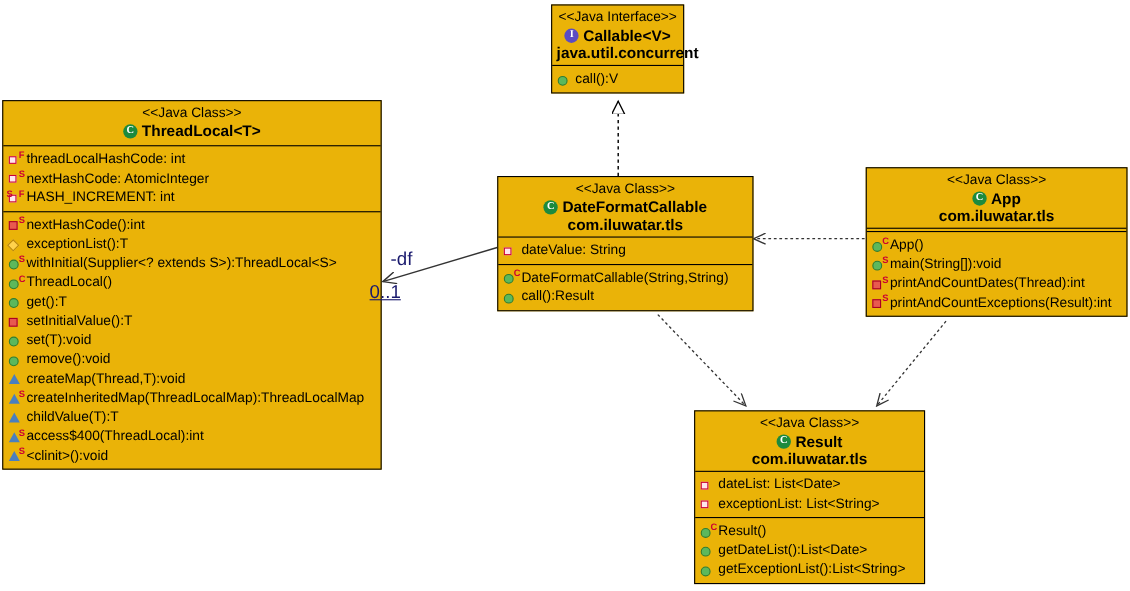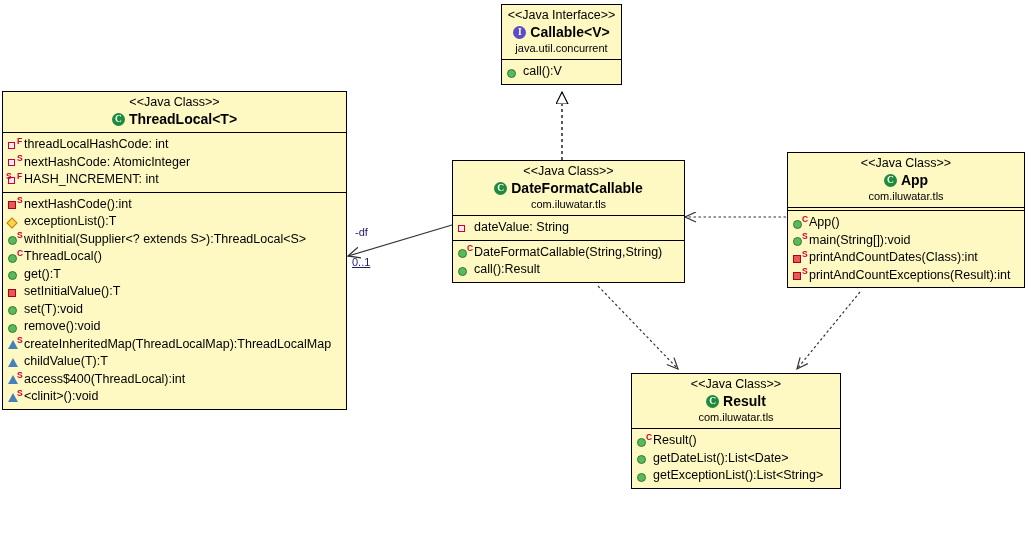--- a/index.html
+++ b/index.html
@@ -9,21 +9,21 @@
     font-family:"Liberation Sans","DejaVu Sans",sans-serif;
     position:relative;
     overflow:hidden;
     -webkit-font-smoothing:antialiased;
   }
   #canvas{position:absolute;inset:0;}
   svg#edges{position:absolute;left:0;top:0;width:1027px;height:537px;pointer-events:none;}
 
   .uml-class{
     position:absolute;
-    background:#fef9c3;
+    background:#eab308;
     border:1px solid #000000;
     box-sizing:border-box;
     color:#000;
   }
   .hdr{
     padding:3px 4px 4px 4px;
     text-align:center;
     border-bottom:1px solid #000;
     box-sizing:border-box;
   }
@@ -37,24 +37,25 @@
     font-size:14px;
     font-weight:bold;
     line-height:18px;
     white-space:nowrap;
     display:flex;
     align-items:center;
     justify-content:center;
     gap:1px;
   }
   .pkg{
-    font-size:11px;
+    font-size:14px;
     line-height:14px;
     color:#000;
     white-space:nowrap;
+    font-weight:bold;
   }
   .compartment{
     padding:3px 2px 3px 4px;
     box-sizing:border-box;
   }
   .compartment + .compartment{border-top:1px solid #000;}
   .member{
     font-size:12.5px;
     line-height:17.5px;
     white-space:nowrap;
@@ -133,21 +134,21 @@
     color:#fff;font-size:9.5px;font-weight:bold;
     line-height:13px;text-align:center;
     margin-right:3px;
     font-family:"Liberation Serif","DejaVu Serif",serif;
   }
   .badge-class{background:#1d8a3e;}
   .badge-iface{background:#5b4cc4;}
 
   .edge-label{
     position:absolute;
-    font-size:11px;
+    font-size:17px;
     color:#1a1a6e;
     white-space:nowrap;
     font-family:"Liberation Sans","DejaVu Sans",sans-serif;
   }
 </style>
 </head>
 <body>
 
 <div id="canvas">
 
@@ -286,20 +287,26 @@
       </div>
       <div class="member">
         <span class="ico">
           <span class="sh ci-green"></span>
         </span>
         <span class="txt">remove():void</span>
       </div>
       <div class="member">
         <span class="ico">
           <span class="sh tri-blue" style="top:3px;"></span>
+        </span>
+        <span class="txt">createMap(Thread,T):void</span>
+      </div>
+      <div class="member">
+        <span class="ico">
+          <span class="sh tri-blue" style="top:3px;"></span>
             <span class="mod">S</span>
         </span>
         <span class="txt">createInheritedMap(ThreadLocalMap):ThreadLocalMap</span>
       </div>
       <div class="member">
         <span class="ico">
           <span class="sh tri-blue" style="top:3px;"></span>
         </span>
         <span class="txt">childValue(T):T</span>
       </div>
@@ -377,21 +384,21 @@
           <span class="sh ci-green"></span>
             <span class="mod">S</span>
         </span>
         <span class="txt">main(String[]):void</span>
       </div>
       <div class="member">
         <span class="ico">
           <span class="sh sq-red-fill"></span>
             <span class="mod">S</span>
         </span>
-        <span class="txt">printAndCountDates(Class):int</span>
+        <span class="txt">printAndCountDates(Thread):int</span>
       </div>
       <div class="member">
         <span class="ico">
           <span class="sh sq-red-fill"></span>
             <span class="mod">S</span>
         </span>
         <span class="txt">printAndCountExceptions(Result):int</span>
       </div>
     </div>
   </div>
@@ -401,20 +408,34 @@
       <div class="stereotype">&lt;&lt;Java Class&gt;&gt;</div>
       <div class="cname">
         <span class="badge badge-class">C</span>
         <span>Result</span>
       </div>
       <div class="pkg">com.iluwatar.tls</div>
     </div>
     <div class="compartment">
       <div class="member">
         <span class="ico">
+          <span class="sh sq-red"></span>
+        </span>
+        <span class="txt">dateList: List&lt;Date&gt;</span>
+      </div>
+      <div class="member">
+        <span class="ico">
+          <span class="sh sq-red"></span>
+        </span>
+        <span class="txt">exceptionList: List&lt;String&gt;</span>
+      </div>
+    </div>
+    <div class="compartment">
+      <div class="member">
+        <span class="ico">
           <span class="sh ci-green"></span>
             <span class="mod">C</span>
         </span>
         <span class="txt">Result()</span>
       </div>
       <div class="member">
         <span class="ico">
           <span class="sh ci-green"></span>
         </span>
         <span class="txt">getDateList():List&lt;Date&gt;</span>
@@ -422,15 +443,15 @@
       <div class="member">
         <span class="ico">
           <span class="sh ci-green"></span>
         </span>
         <span class="txt">getExceptionList():List&lt;String&gt;</span>
       </div>
     </div>
   </div>
 
   <div class="edge-label" style="left:355px;top:226px;">-df</div>
-  <div class="edge-label" style="left:352px;top:256px;text-decoration:underline;">0..1</div>
+  <div class="edge-label" style="left:336px;top:256px;text-decoration:underline;">0..1</div>
 
 </div>
 
 </body></html>

